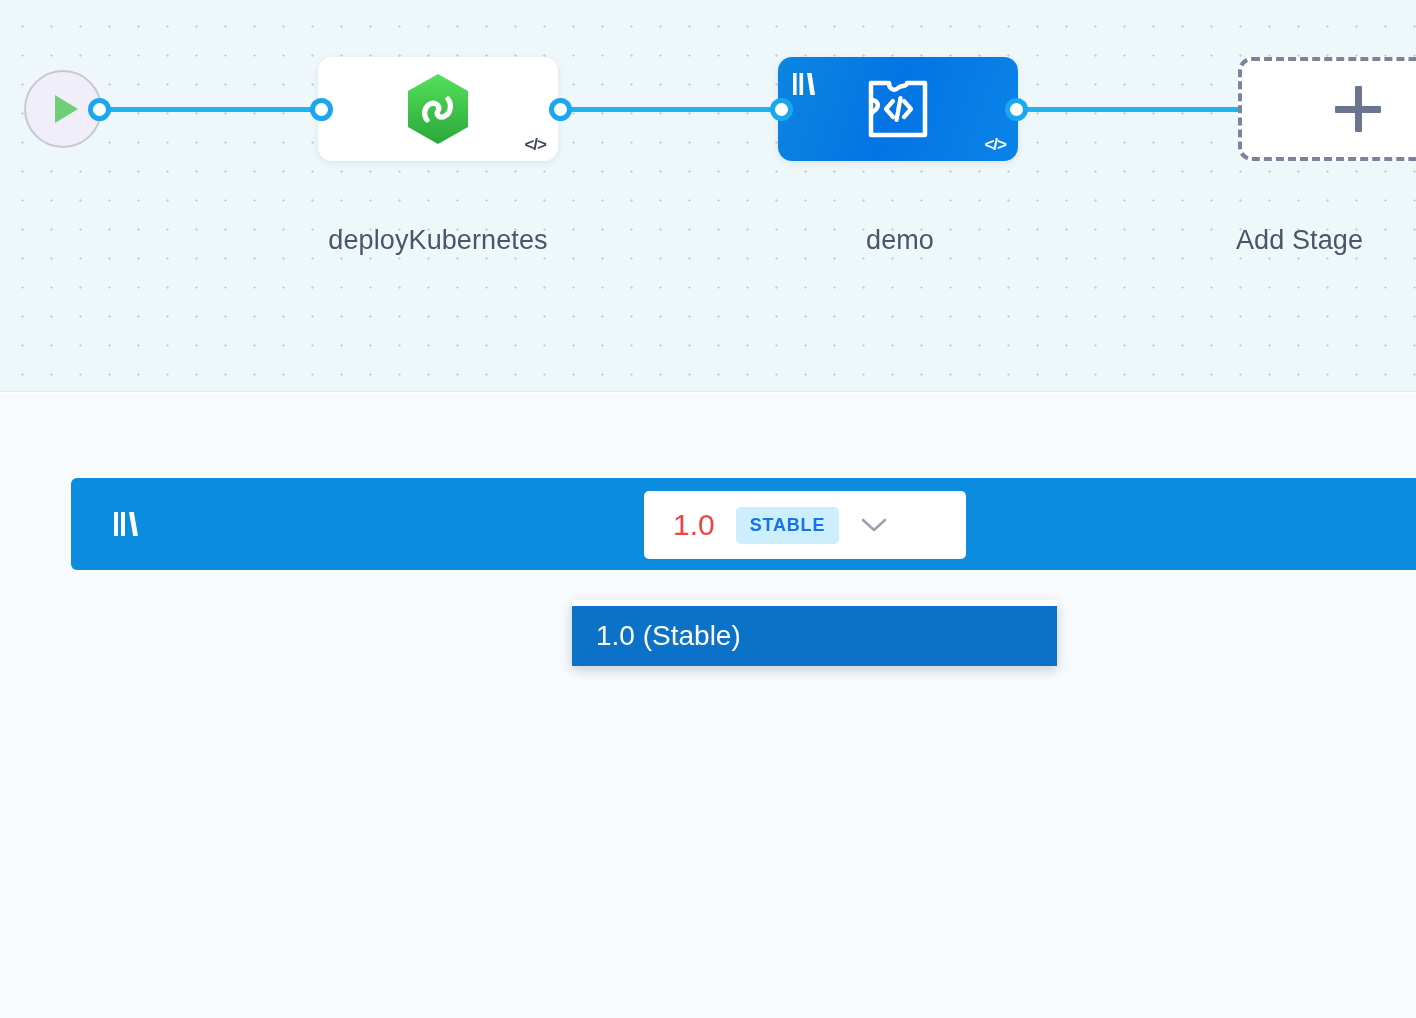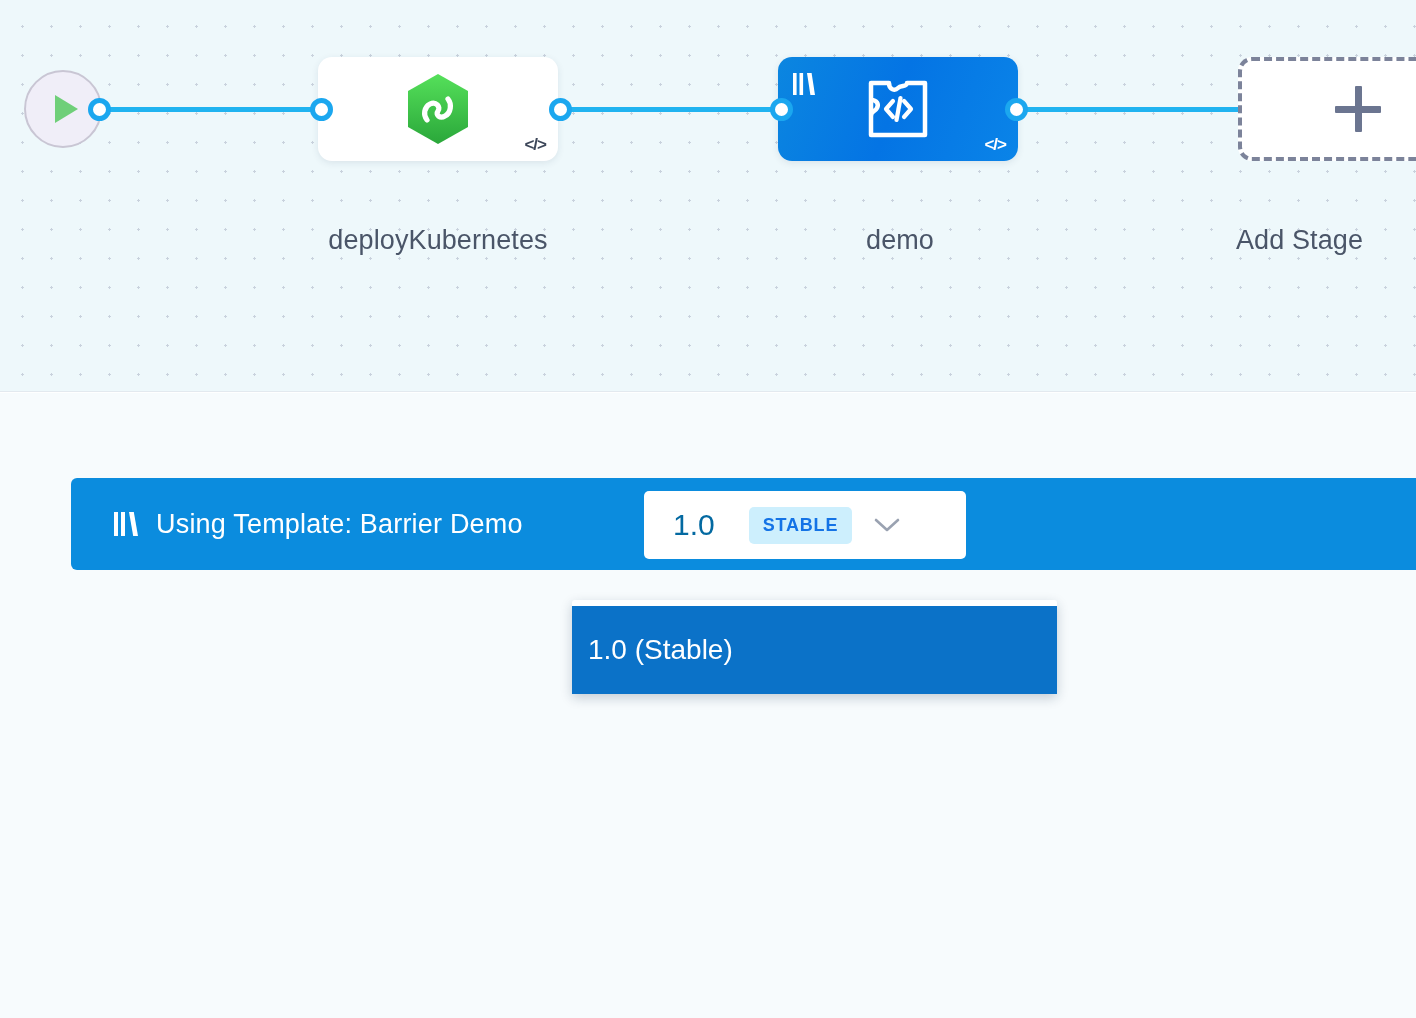--- a/index.html
+++ b/index.html
@@ -106,35 +106,35 @@
   .tpl-bar-icon { margin-right: 17px; display: flex; align-items: center; }
   .tpl-bar-text {
     color: #ffffff; font-size: 27px; letter-spacing: .2px; white-space: nowrap;
   }
 
   .version-select {
     position: absolute; left: 573px; top: 13px; width: 322px; height: 68px;
     background: #ffffff; border-radius: 5px;
     display: flex; align-items: center; padding: 0 0 0 29px; z-index: 8;
   }
-  .version-num { font-size: 30px; color: #0369a1; font-weight: 400; text-align: center; }
+  .version-num { font-size: 30px; color: #ef4444; font-weight: 400; text-align: center; }
   .version-badge {
-    margin-left: 34px; background: #cdeffd; color: #1473e6;
+    margin-left: 21px; background: #cdeffd; color: #1473e6;
     font-size: 18px; font-weight: 700; letter-spacing: .8px;
     padding: 8px 14px; border-radius: 5px;
   }
   .version-chevron { margin-left: 20px; display: flex; align-items: center; }
 
   .version-menu {
     position: absolute; left: 643px; top: 600px; width: 485px;
     background: #ffffff; border-radius: 3px;
     box-shadow: 0 4px 12px rgba(20,40,70,.22); z-index: 7; padding-top: 6px;
   }
   .version-option {
-    height: 88px; display: flex; align-items: center; padding-left: 16px;
+    height: 60px; display: flex; align-items: center; padding-left: 24px;
     font-size: 28px; color: #ffffff; background: #0b72c8;
   }
 </style>
 </head>
 <body>
 
 <div id="root">
 
   <div class="canvas">
 
@@ -202,21 +202,20 @@
   <div class="lower">
 
     <div class="tpl-bar">
       <span class="tpl-bar-icon">
         <svg width="26" height="30" viewBox="0 0 26 30">
           <rect x="1" y="3" width="4" height="24" fill="#ffffff"></rect>
           <rect x="8" y="3" width="4" height="24" fill="#ffffff"></rect>
           <path d="M16 3 L20.8 3 L25 27 L20.2 27 Z" fill="#ffffff"></path>
         </svg>
       </span>
-      <span class="tpl-bar-text">Using Template: Barrier Demo</span>
 
       <div class="version-select">
         <span class="version-num">1.0</span>
         <span class="version-badge">STABLE</span>
         <span class="version-chevron">
           <svg width="30" height="18" viewBox="0 0 30 18">
             <path d="M4 4 L15 14 L26 4" fill="none" stroke="#9aa2b1" stroke-width="2.6" stroke-linecap="round" stroke-linejoin="round"></path>
           </svg>
         </span>
       </div>

